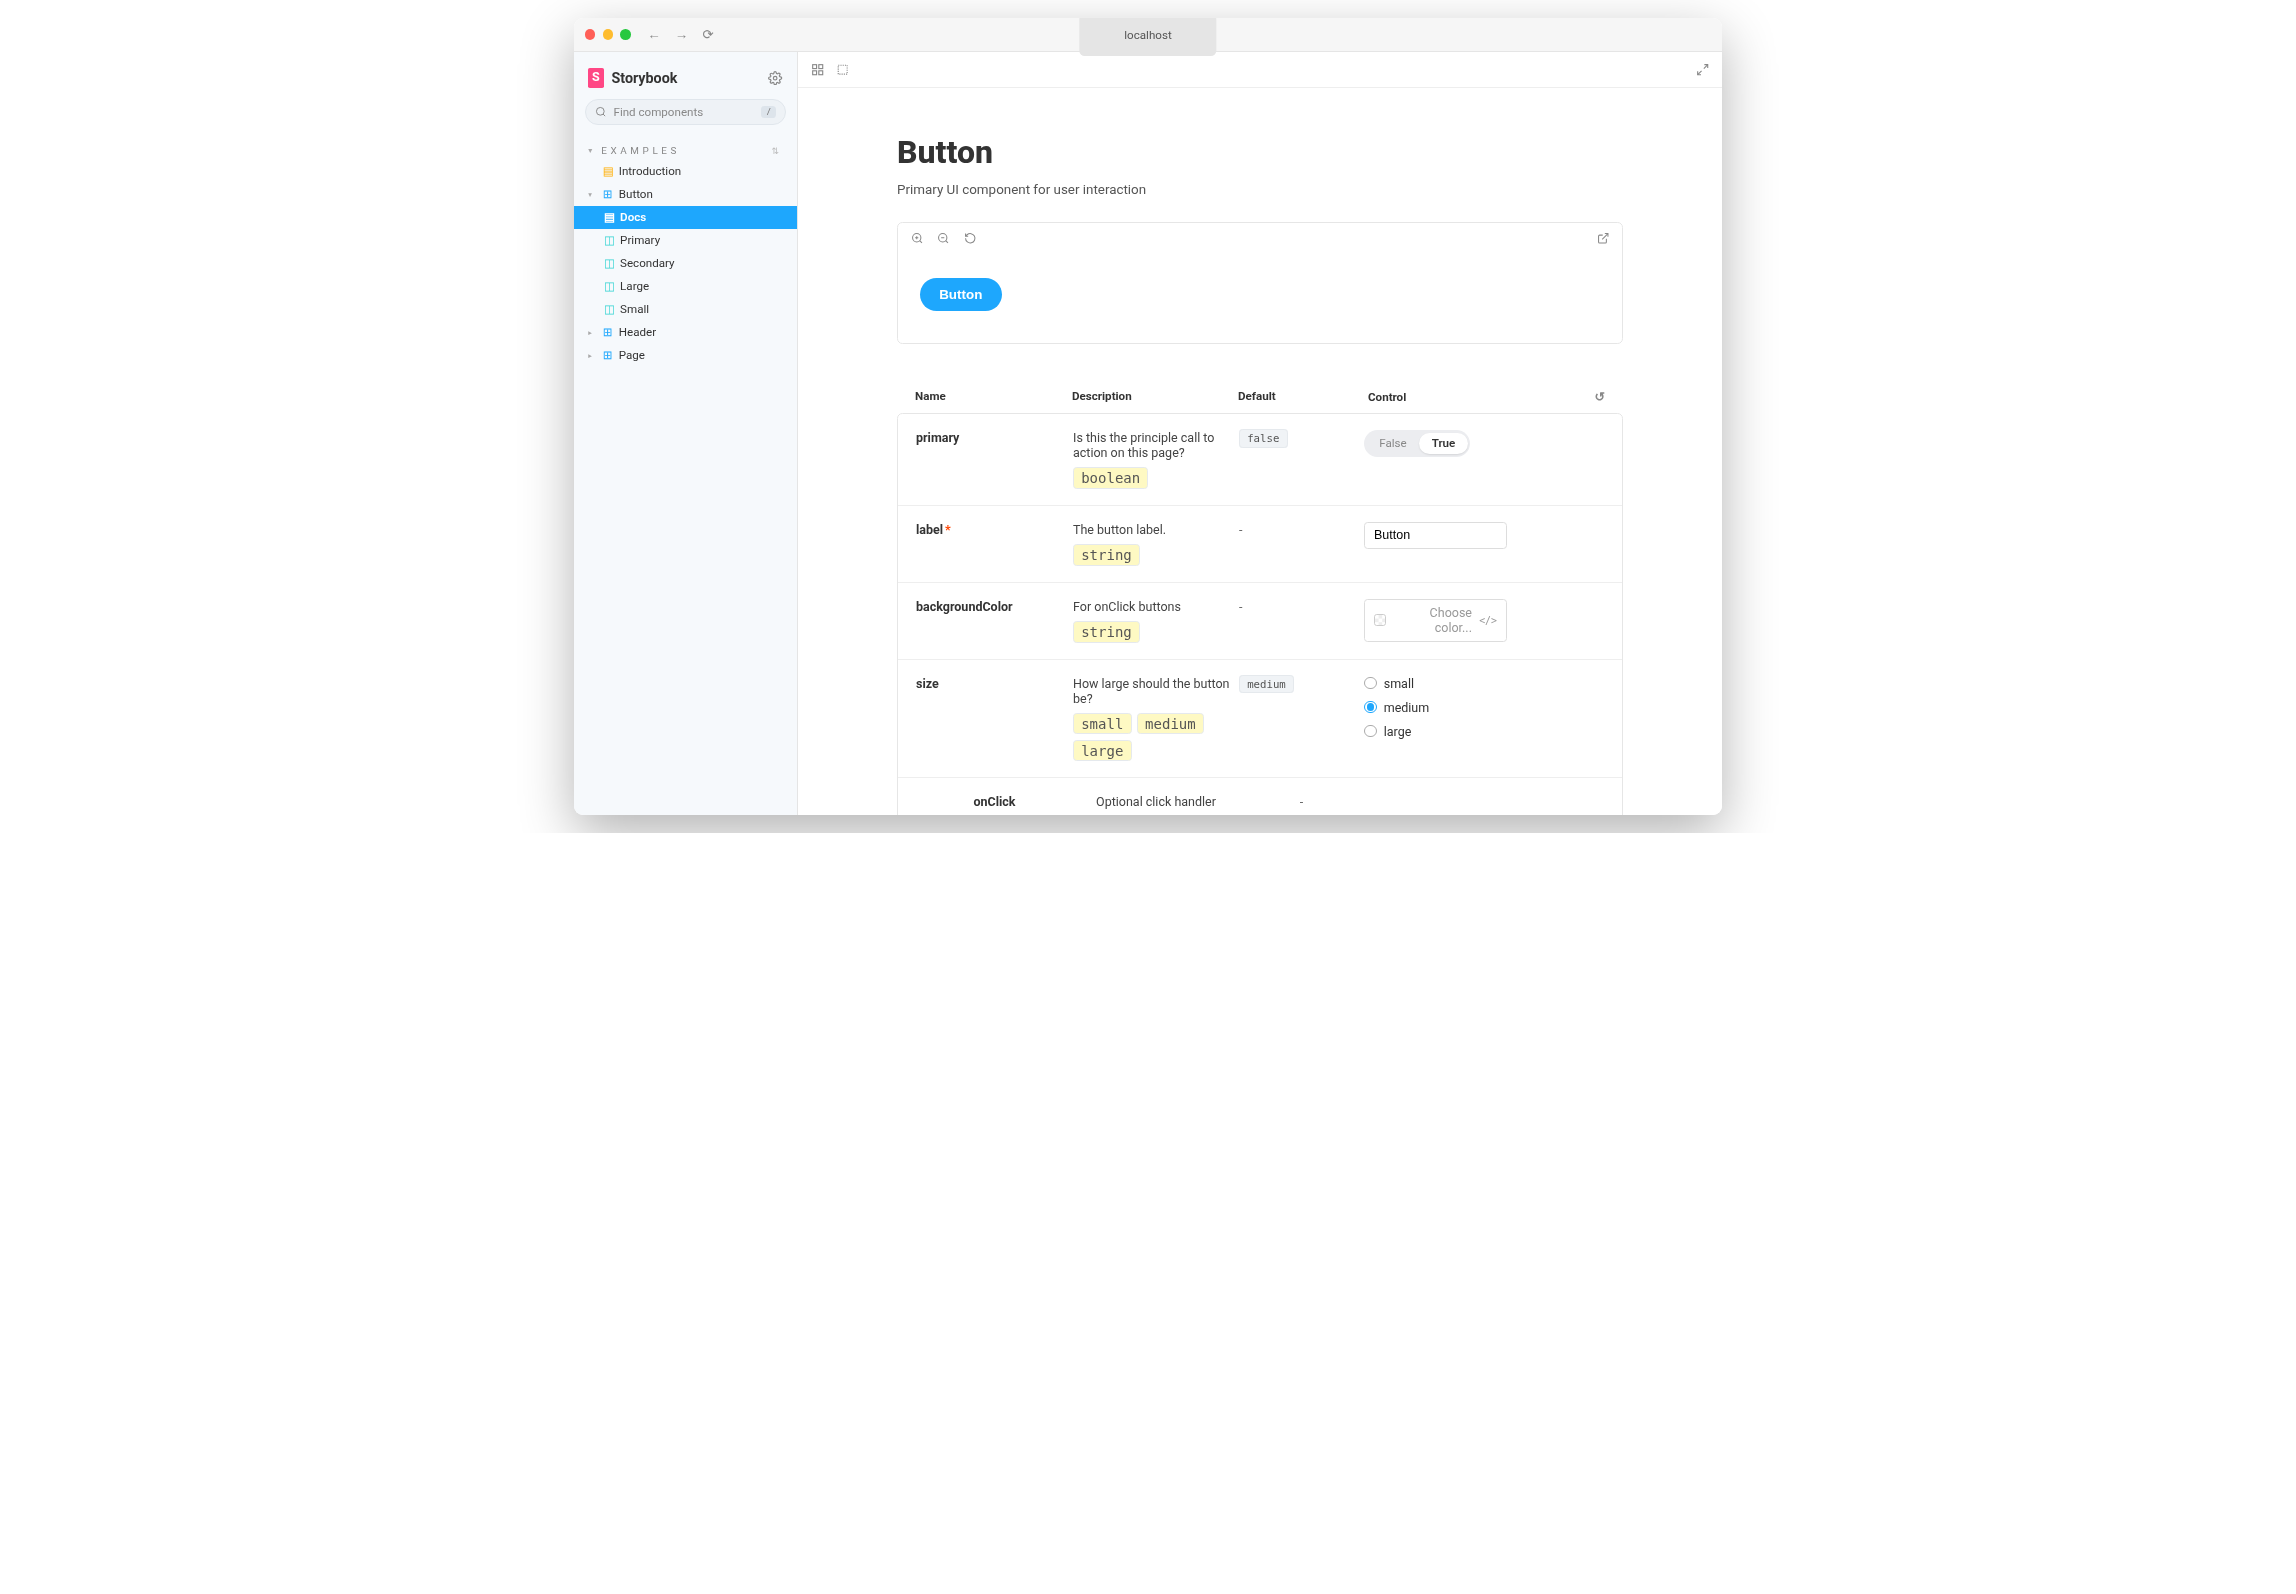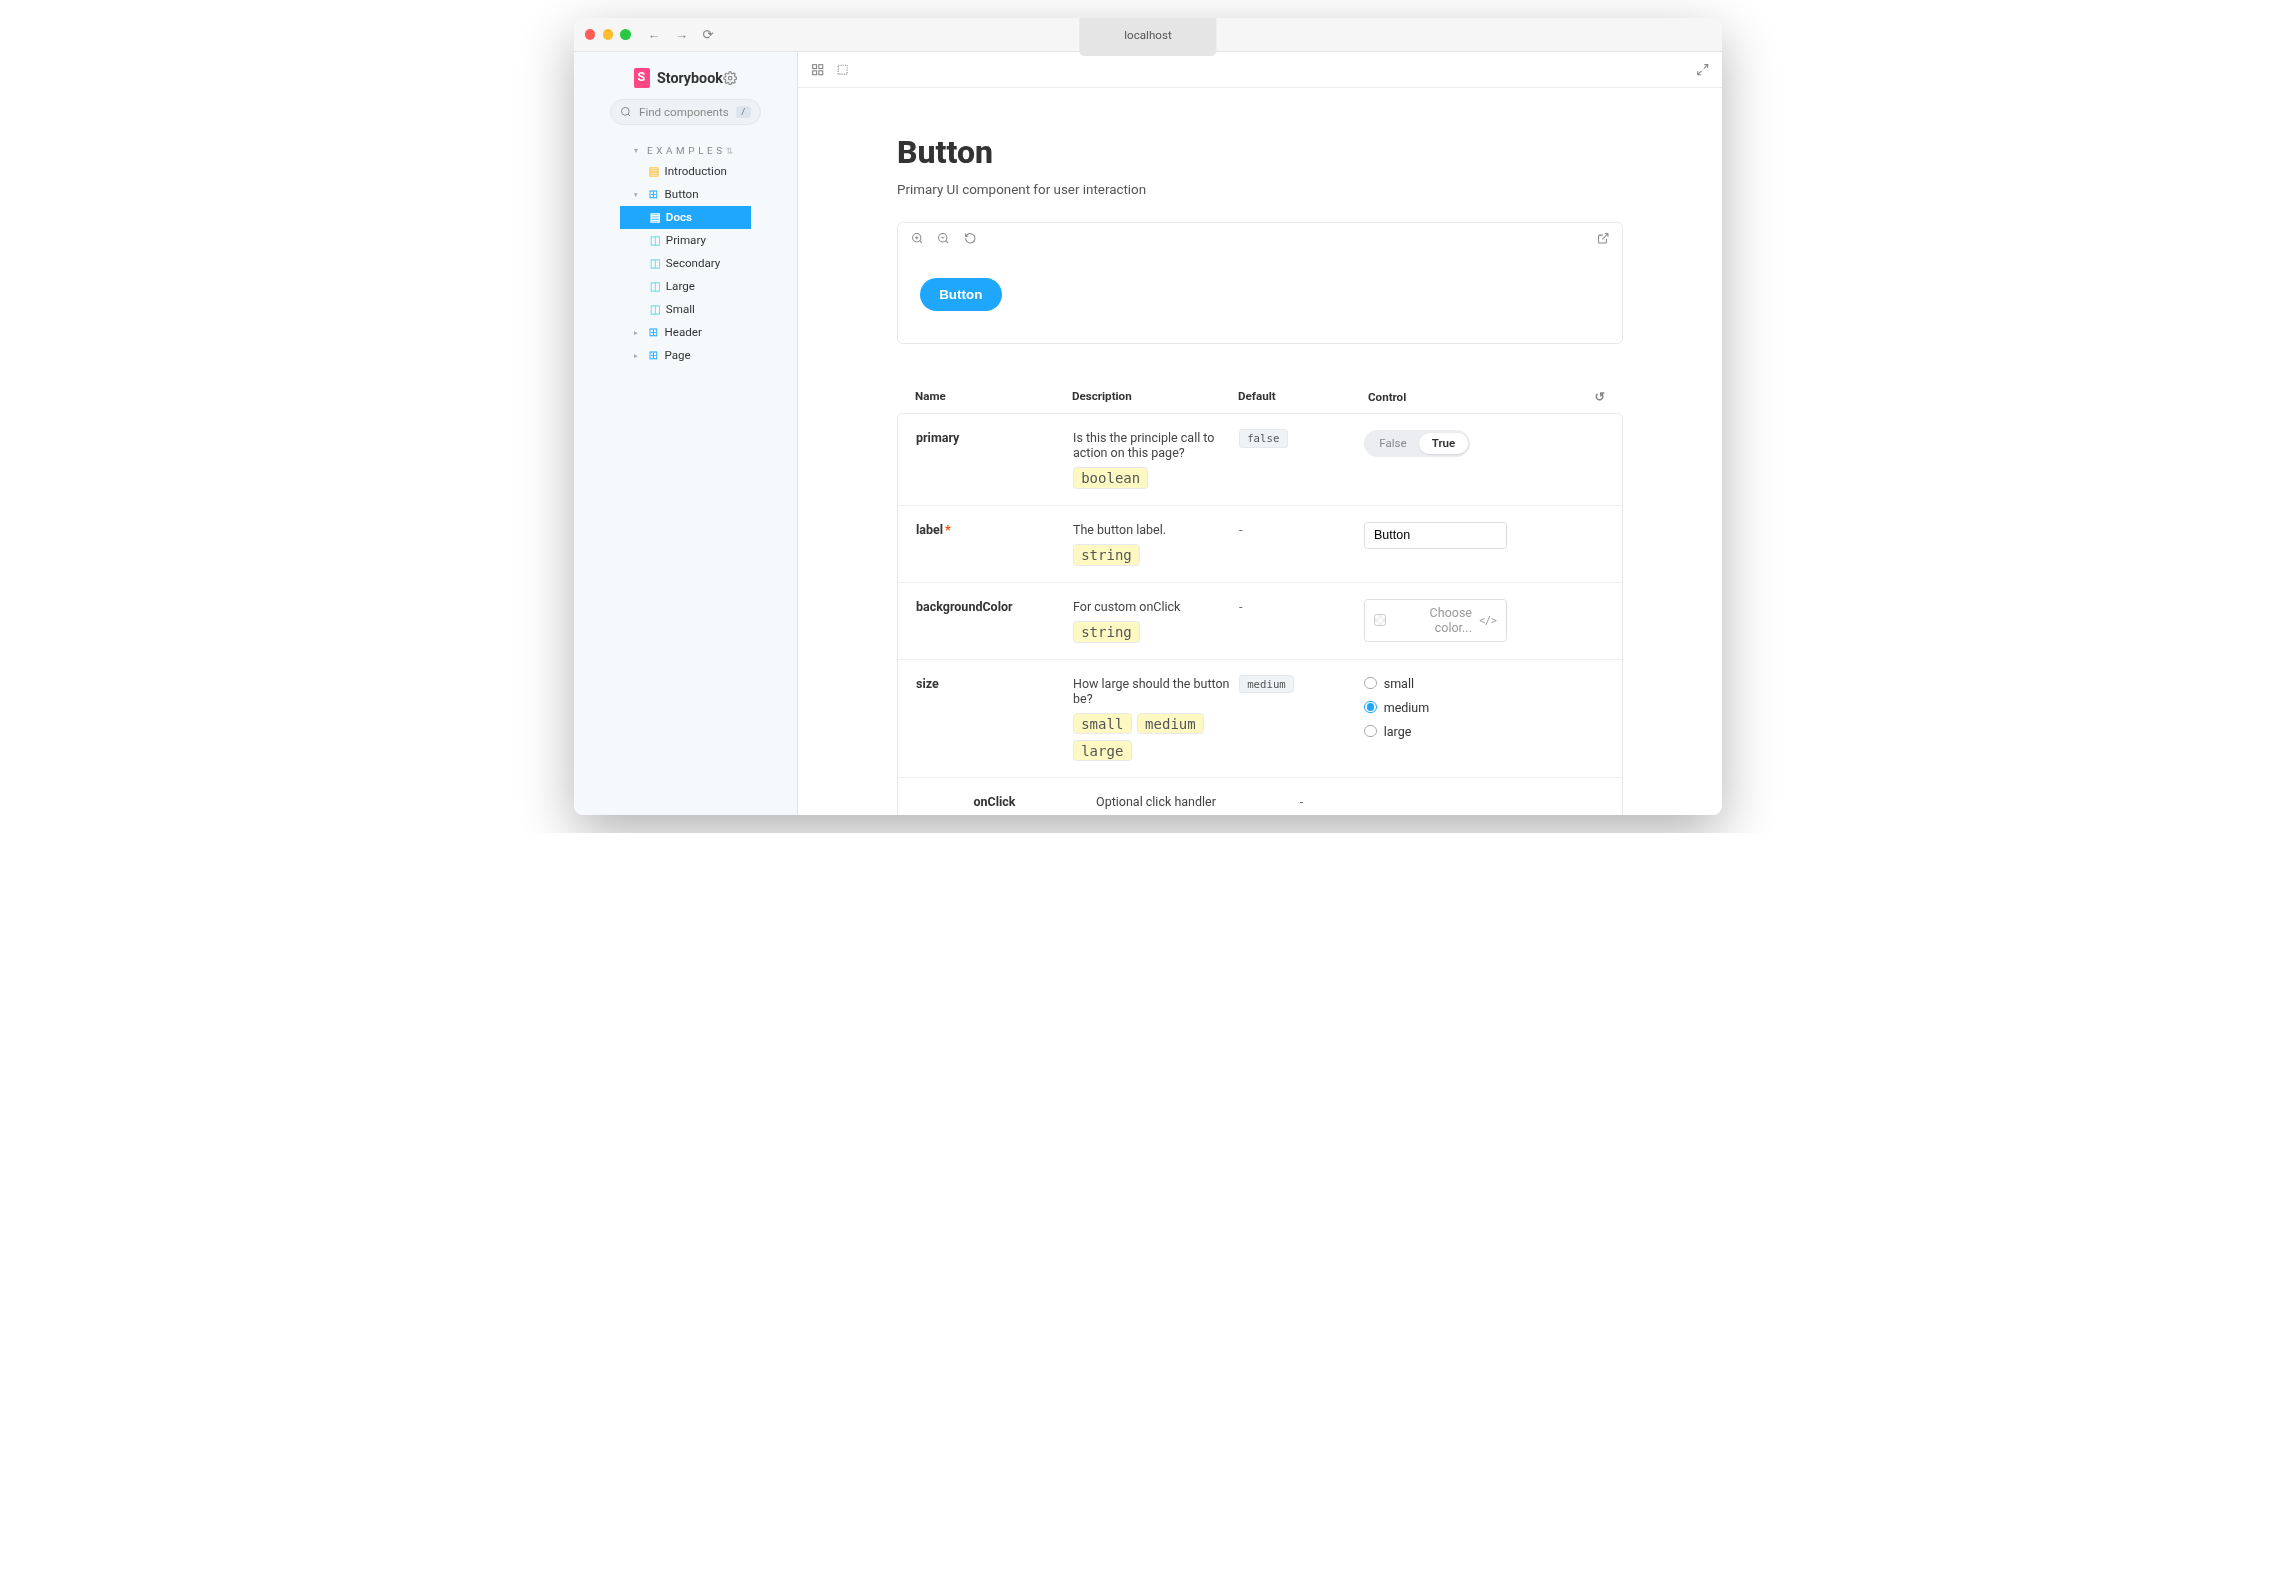--- a/index.html
+++ b/index.html
@@ -8,21 +8,21 @@
     .titlebar { height: 34px; background: #f6f6f6; display: flex; align-items: center; padding: 0 10.7px; border-bottom: 0.9px solid #e5e5e5; position: relative; }
     .traffic-lights { display: flex; gap: 7.2px; }
     .tl { width: 10.7px; height: 10.7px; border-radius: 50%; }
     .tl-red { background: #ff5f57; }
     .tl-yellow { background: #febc2e; }
     .tl-green { background: #28c840; }
     .nav-arrows { display: flex; gap: 14.3px; margin-left: 16px; color: #888; }
     .nav-arrows span { cursor: pointer; font-size: 13.4px; }
     .url-pill { position: absolute; left: 50%; transform: translateX(-50%); background: #e5e5e5; border-radius: 5.4px; padding: 14px 45px; font-size: 11.6px; color: #555; }
     .content { flex: 1; display: flex; overflow: hidden; }
-    .sidebar { width: 224px; background: #f6f9fc; border-right: 0.9px solid #e5e5e5; display: flex; flex-direction: column; padding-top: 9px; align-items: center; }
+    .sidebar { width: 224px; background: #f6f9fc; border-right: 0.9px solid #e5e5e5; display: flex; flex-direction: column; padding-top: 9px; }
     .sb-header { display: flex; align-items: center; justify-content: space-between; padding: 7.2px 14.3px 10.7px 14.3px; }
     .sb-brand { display: flex; align-items: center; gap: 7.2px; }
     .sb-logo { width: 16px; height: 19.7px; background: #ff4785; border-radius: 1.8px; position: relative; }
     .sb-logo::before { content: "S"; color: #fff; font-weight: bold; font-size: 12.5px; position: absolute; left: 3.6px; top: 0.9px; }
     .sb-title { font-weight: 700; font-size: 14.3px; color: #333; }
     .gear { color: #888; cursor: pointer; }
     .search { margin: 0 10.7px 12.5px 10.7px; background: #eef2f6; border: 0.9px solid #e0e6ec; border-radius: 18px; padding: 5.4px 9px; display: flex; align-items: center; gap: 7.2px; color: #888; font-size: 11.6px; }
     .search-k { background: #dde4eb; border-radius: 3.6px; padding: 0.9px 5.4px; font-size: 9.9px; margin-left: auto; color: #777; }
     .section { padding: 3.6px 0; }
     .section-head { display: flex; align-items: center; padding: 3.6px 14.3px; font-size: 9.9px; letter-spacing: 3.6px; color: #888; text-transform: uppercase; cursor: pointer; }
@@ -271,21 +271,21 @@
                 <div class="type-tags">
                   <span class="type-tag">string</span>
                 </div>
               </div>
               <div class="c3">-</div>
               <div class="c4"><input class="ctl-input" value="Button" style=""></div>
             </div>
             <div class="arow">
               <div class="c1"><span>backgroundColor</span></div>
               <div class="c2">
-                <div>For custom onClick</div>
+                <div>For onClick buttons</div>
                 <div class="type-tags">
                   <span class="type-tag">string</span>
                 </div>
               </div>
               <div class="c3">-</div>
               <div class="c4">
                 <div class="color-pick">
                   <span class="color-sw"></span>
                   <span>Choose color...</span>
                   <span class="code-ico">&lt;/&gt;</span>

